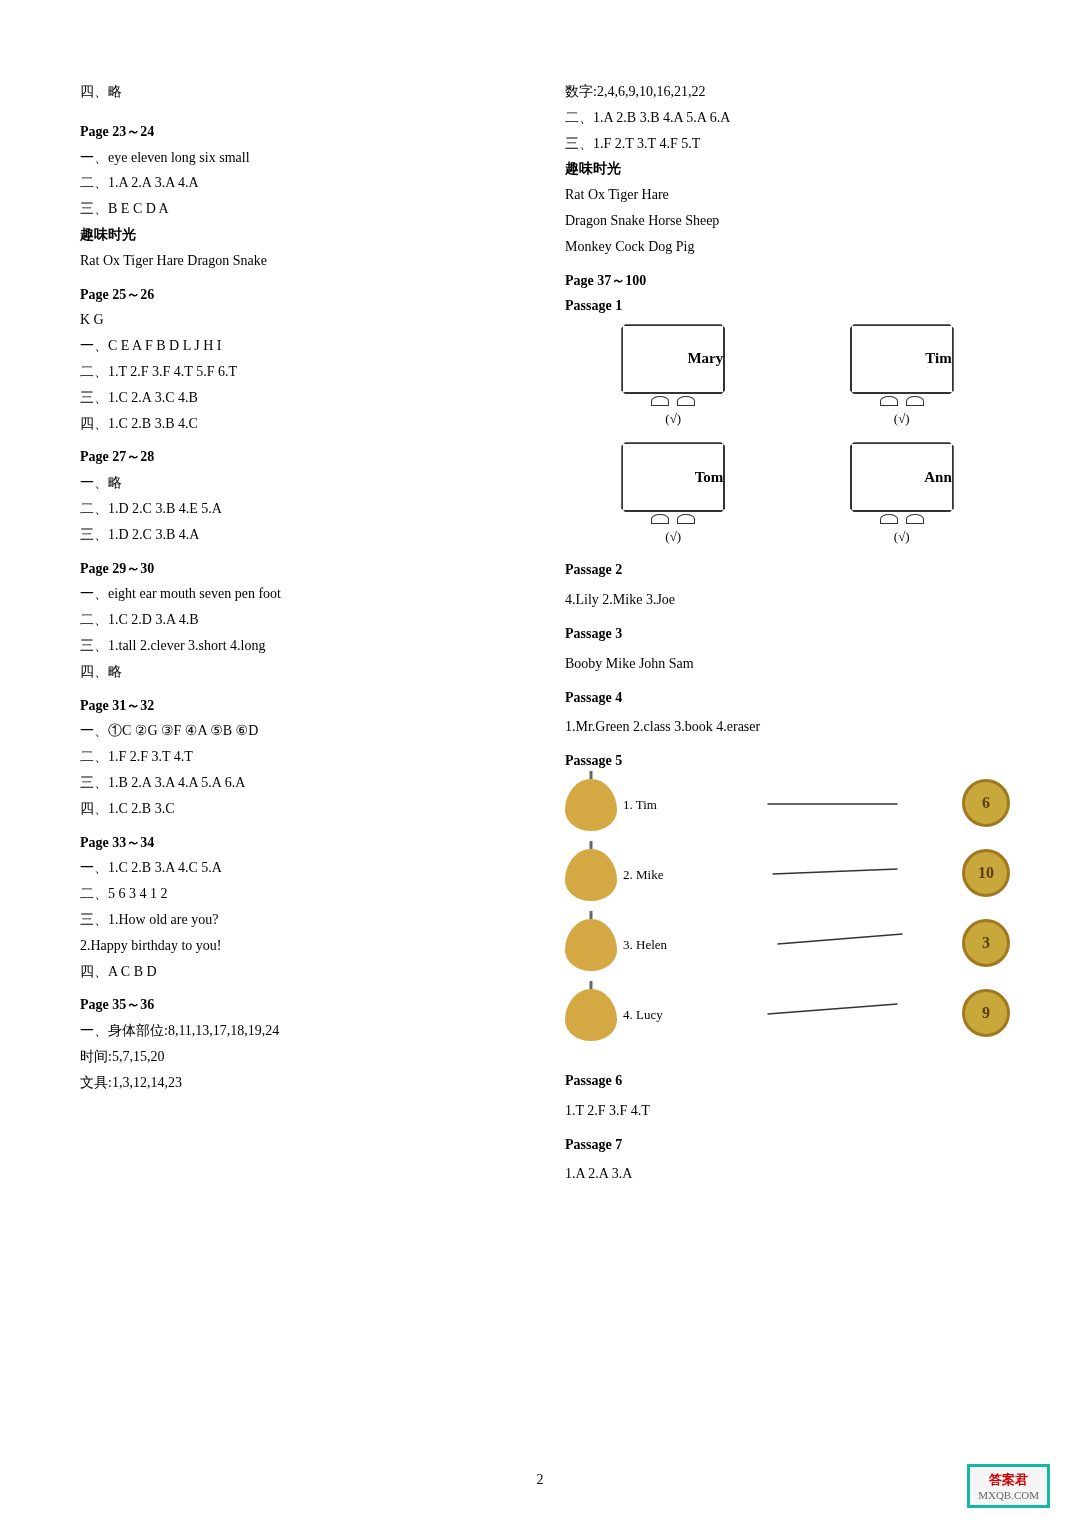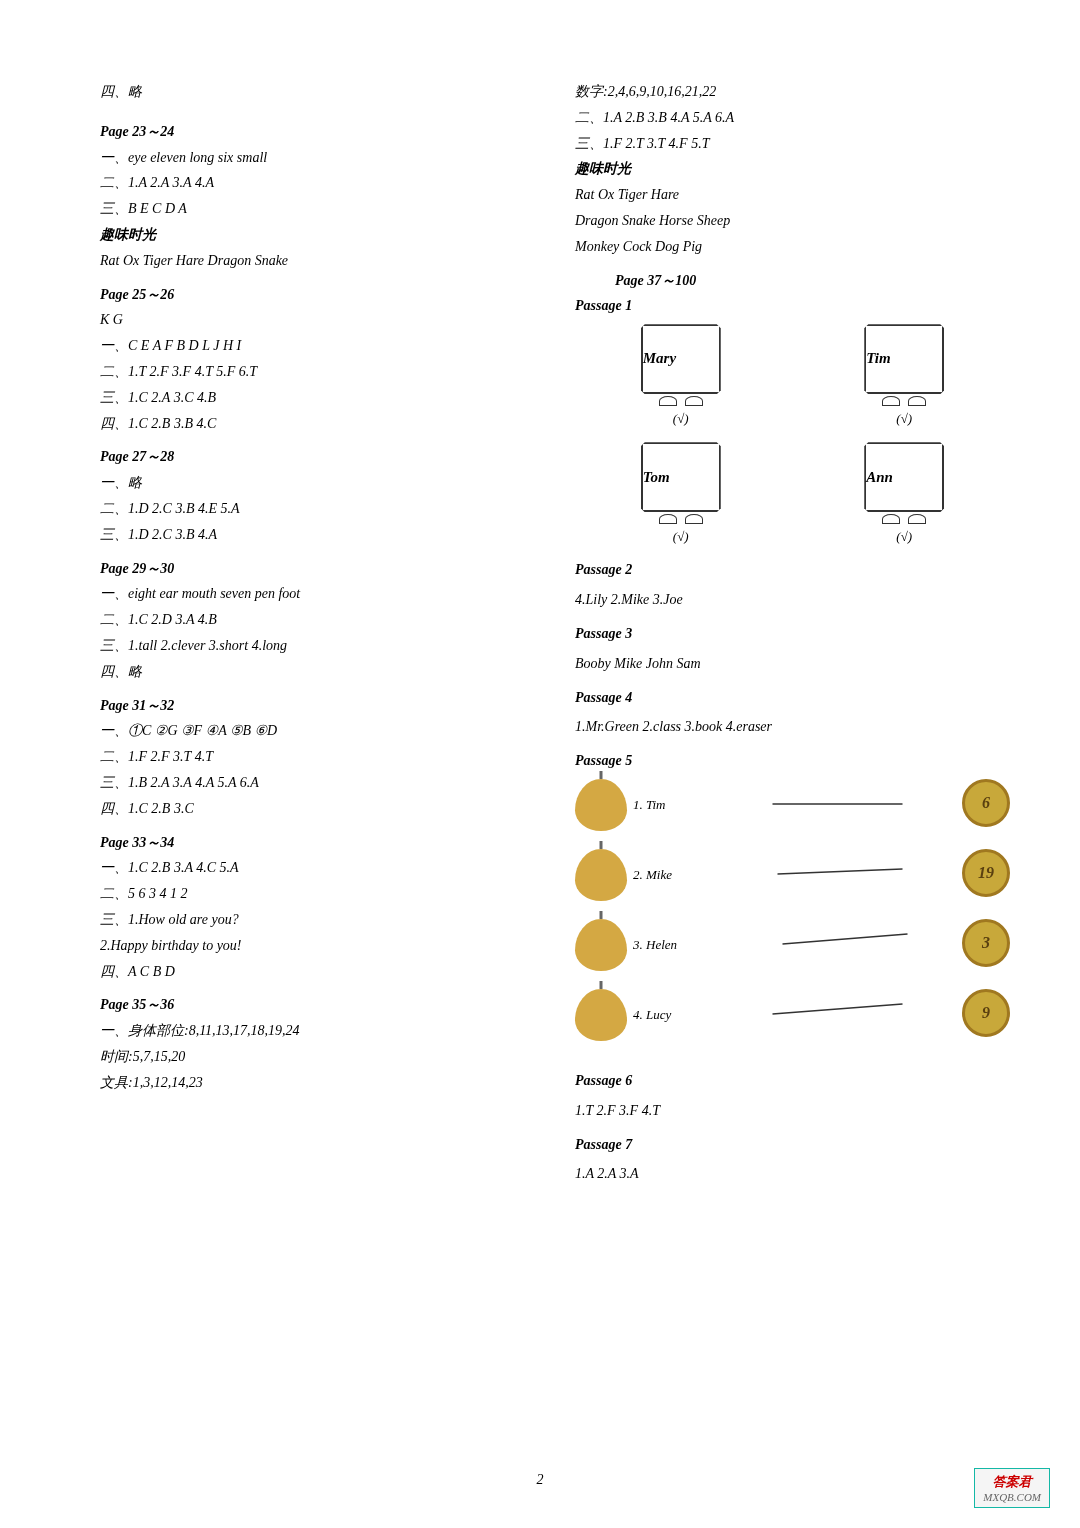--- a/index.html
+++ b/index.html
@@ -9,22 +9,21 @@
       justify-content: center;
       align-items: flex-start;
       min-height: 100vh;
       font-family: 'Times New Roman', serif;
     }
     .page {
       width: 1080px;
       min-height: 1528px;
       background: #fff;
       position: relative;
-      padding: 80px 70px 80px 100px;
-      font-style: italic;
+      padding: 80px 70px 80px 80px;
     }
     .content-wrapper {
       display: flex;
       gap: 40px;
     }
     .left-col {
       flex: 1;
       font-size: 14px;
       line-height: 1.7;
     }
@@ -59,25 +58,25 @@
       gap: 12px;
       margin-bottom: 10px;
     }
     .char-card {
       display: flex;
       flex-direction: column;
       align-items: center;
     }
     .card-box {
       border: 2px solid #333;
-      width: 80px;
+      width: 104px;
       height: 70px;
       display: flex;
       align-items: center;
-      justify-content: flex-start;
+      justify-content: flex-end;
       position: relative;
       background: #fff;
       clip-path: polygon(4px 0%, calc(100% - 4px) 0%, 100% 4px, 100% calc(100% - 4px), calc(100% - 4px) 100%, 4px 100%, 0% calc(100% - 4px), 0% 4px);
     }
     .card-name {
       font-size: 15px;
       font-weight: bold;
     }
     .card-feet {
       display: flex;
@@ -183,21 +182,21 @@
     }
     .watermark {
       position: absolute;
       bottom: 20px;
       right: 30px;
       font-size: 12px;
       color: #888;
       text-align: center;
     }
     .watermark-box {
-      border: 1px solid #14b8a6;
+      border: 3px solid #14b8a6;
       padding: 4px 8px;
       background: #f5f5f5;
     }
     .top-header {
       margin-bottom: 16px;
     }
   </style>
 </head>
 <body>
 
@@ -273,21 +272,21 @@
         <div class="section-line">数字:2,4,6,9,10,16,21,22</div>
         <div class="section-line">二、1.A   2.B   3.B   4.A   5.A   6.A</div>
         <div class="section-line">三、1.F   2.T   3.T   4.F   5.T</div>
         <div class="section-line bold">趣味时光</div>
         <div class="section-line">Rat  Ox  Tiger  Hare</div>
         <div class="section-line">Dragon  Snake  Horse  Sheep</div>
         <div class="section-line">Monkey  Cock  Dog  Pig</div>
       </div>
 
       <div class="passage-section">
-        <div class="section-title" style="margin-top:6px;margin-left:40px;">Page 37～100</div>
+        <div class="section-title" style="margin-top:6px;">Page 37～100</div>
 
         <div class="passage-section">
           <div class="passage-title">Passage 1</div>
           <div class="passage1-grid">
 
             <div class="char-card">
               <div class="card-box">
                 <span class="card-name">Mary</span>
               </div>
               <div class="card-feet">
@@ -378,21 +377,21 @@
               <line x1="170" y1="165" x2="295" y2="155" stroke="#333" stroke-width="1.5"></line>
 
               <line x1="160" y1="235" x2="290" y2="225" stroke="#333" stroke-width="1.5"></line>
             </svg>
 
             <div class="p5-right">
               <div class="p5-item-right">
                 <div class="coin-circle">6</div>
               </div>
               <div class="p5-item-right">
-                <div class="coin-circle">19</div>
+                <div class="coin-circle">10</div>
               </div>
               <div class="p5-item-right">
                 <div class="coin-circle">3</div>
               </div>
               <div class="p5-item-right">
                 <div class="coin-circle">9</div>
               </div>
             </div>
           </div>
         </div>

